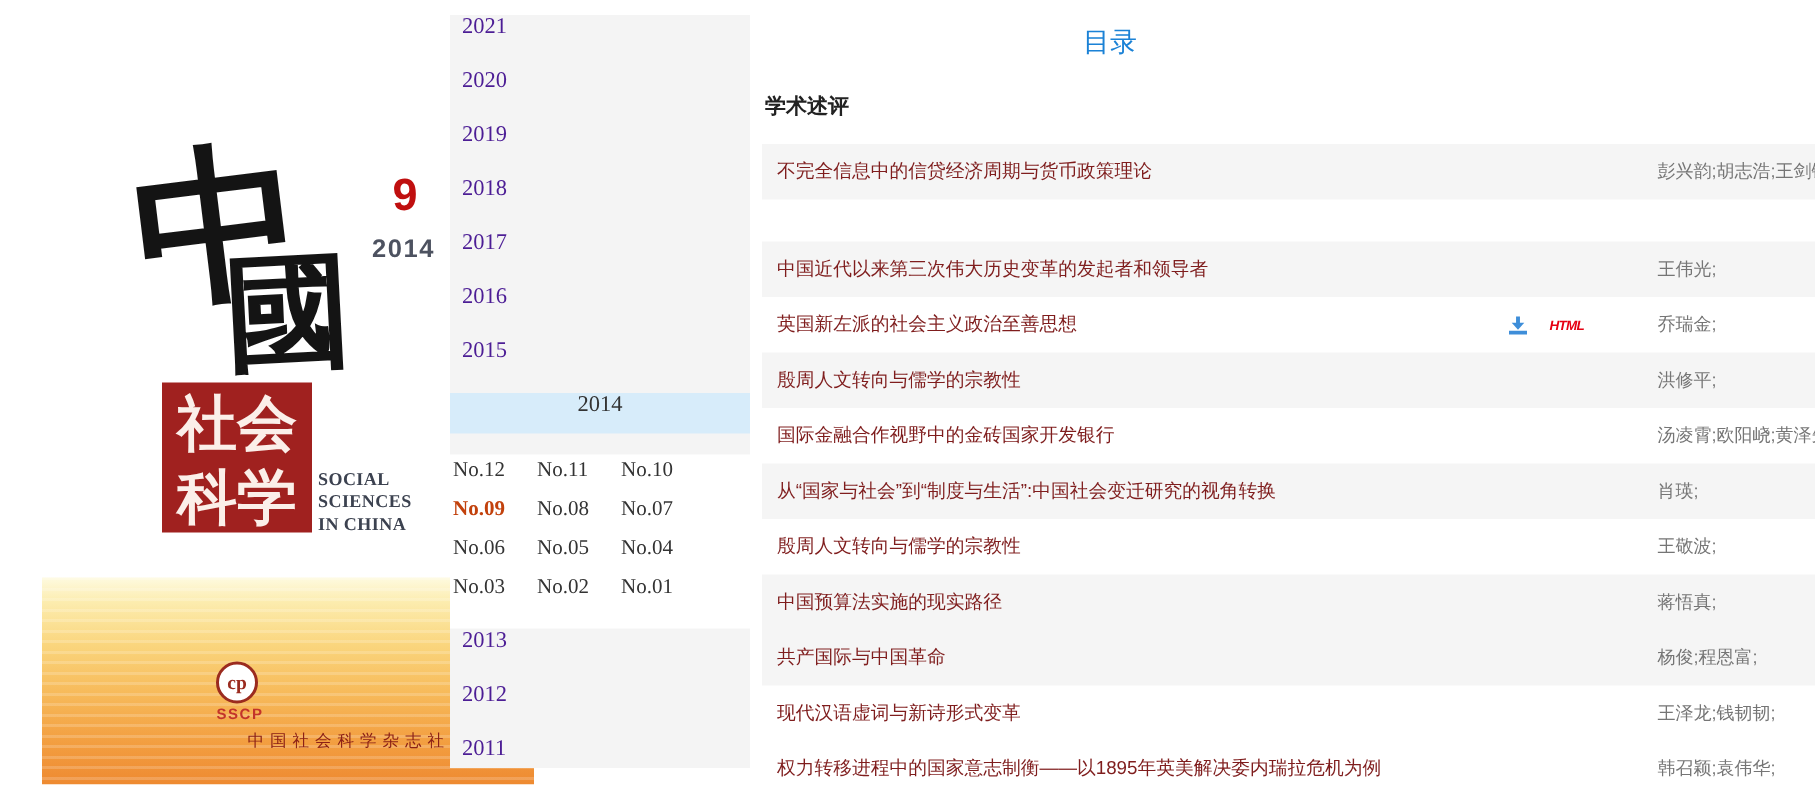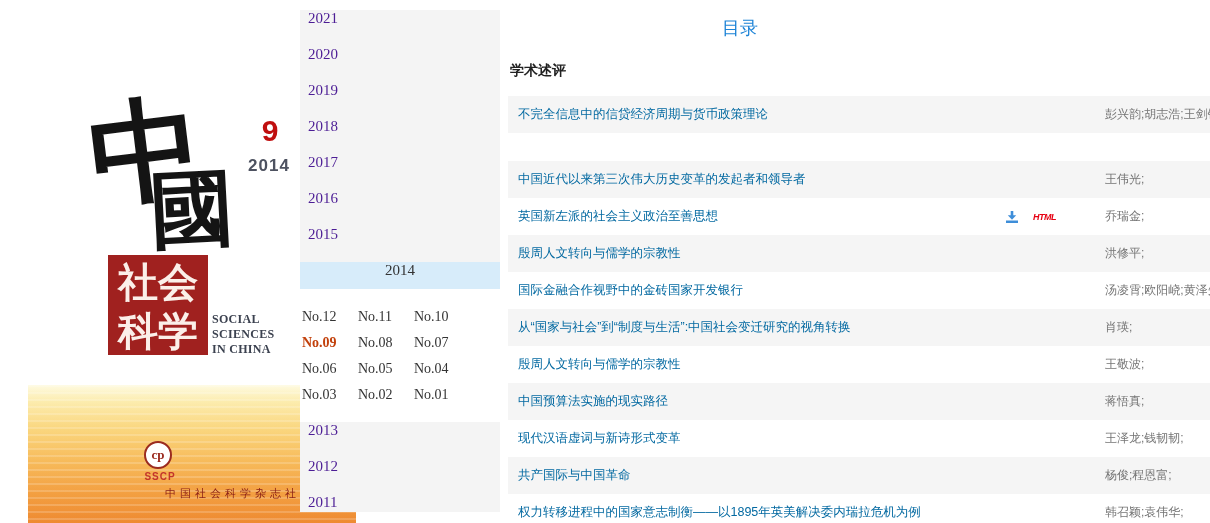--- a/index.html
+++ b/index.html
@@ -33,38 +33,38 @@
       font:bold 10px "Liberation Sans",sans-serif;color:#c3342b;letter-spacing:1px;}
   .press-name{left:0;top:101px;width:272px;text-align:right;letter-spacing:4px;
       font:11px "Liberation Serif",serif;color:#8b2016;}
 
   
   .sidebar{left:300px;top:10px;width:200px;height:502px;background:#f4f4f4;}
   .year-item{height:36px;line-height:36px;padding-left:8px;
       font:15px "Liberation Serif",serif;color:#4c1d95;cursor:pointer;}
   .yr-header{height:27px;line-height:27px;background:#d7ecfa;text-align:center;
       font:15px "Liberation Serif",serif;color:#333;}
-  .issue-panel{background:#fff;padding:20px 0 9px 2px;}
+  .issue-panel{background:#fff;padding:3px 0 9px 2px;margin-top:14px;}
   .issue-grid{display:grid;grid-template-columns:56px 56px 56px;}
   .issue-cell{height:26px;line-height:26px;font:14px "Liberation Serif",serif;
       color:#333;cursor:pointer;}
   .issue-cell.sel{color:#c2410c;font-weight:bold;}
 
   
   .content{left:508px;top:0;width:702px;height:384px;}
   .toc-heading{position:absolute;left:82px;top:16px;width:300px;text-align:center;
       font:18px "Liberation Sans",sans-serif;color:#1b82d6;}
   .section-title{position:absolute;left:2px;top:62px;
       font:bold 14px "Liberation Sans",sans-serif;color:#222;}
   .rows{position:absolute;left:0;top:96px;width:702px;}
   .gap{height:28px;}
   .trow{position:relative;height:37px;}
   .trow.gray{background:#f5f5f5;}
   .ttitle{position:absolute;left:10px;top:0;line-height:37px;white-space:nowrap;
-      font-size:12.5px;color:#0369a1;cursor:pointer;text-align:right;}
+      font-size:12.5px;color:#7f1d1d;cursor:pointer;text-align:right;}
   .tauthors{position:absolute;left:597px;top:0;line-height:37px;white-space:nowrap;
       font-size:12px;color:#757575;}
   .ticons{position:absolute;left:497px;top:0;height:37px;display:flex;
       align-items:center;gap:14px;}
   .html-badge{font:italic bold 9px "Liberation Sans",sans-serif;color:#e60012;
       letter-spacing:-.5px;cursor:pointer;}
   .dl-icon{cursor:pointer;display:block;}
 </style>
 </head>
 <body>
@@ -171,28 +171,28 @@
     <div class="trow">
       <span class="ttitle">殷周人文转向与儒学的宗教性</span>
       <span class="tauthors">王敬波;</span>
     </div>
 
     <div class="trow gray">
       <span class="ttitle">中国预算法实施的现实路径</span>
       <span class="tauthors">蒋悟真;</span>
     </div>
 
+    <div class="trow gray">
+      <span class="ttitle">共产国际与中国革命</span>
+      <span class="tauthors">杨俊;程恩富;</span>
+    </div>
+
     <div class="trow">
       <span class="ttitle">现代汉语虚词与新诗形式变革</span>
       <span class="tauthors">王泽龙;钱韧韧;</span>
-    </div>
-
-    <div class="trow gray">
-      <span class="ttitle">共产国际与中国革命</span>
-      <span class="tauthors">杨俊;程恩富;</span>
     </div>
 
     <div class="trow">
       <span class="ttitle">权力转移进程中的国家意志制衡——以1895年英美解决委内瑞拉危机为例</span>
       <span class="tauthors">韩召颖;袁伟华;</span>
     </div>
   </div>
 </div>
 
 </body></html>

